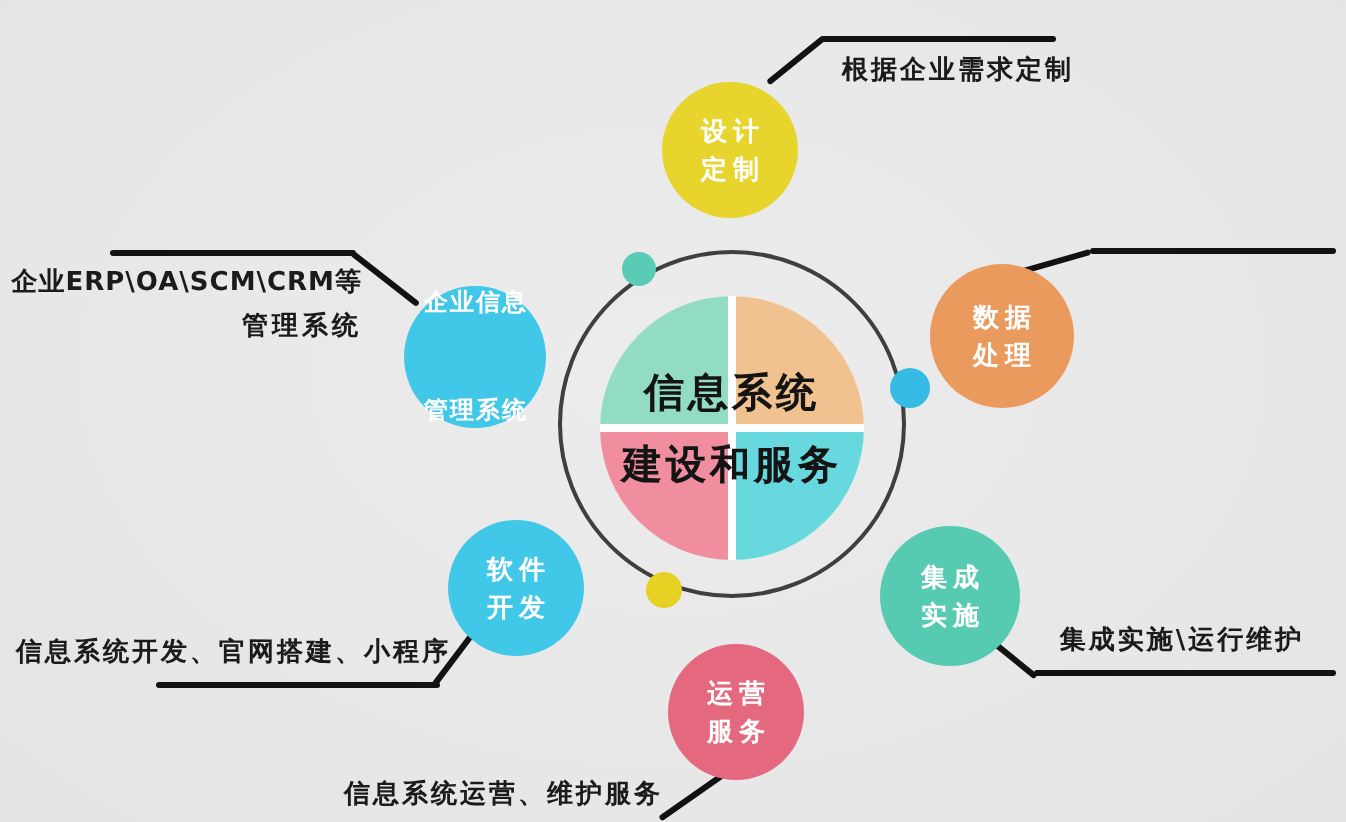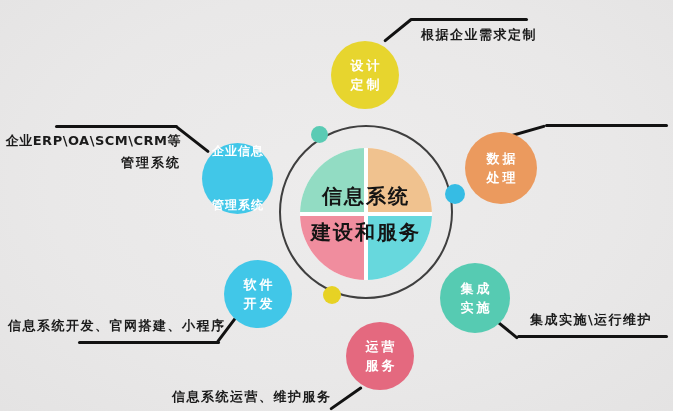--- a/index.html
+++ b/index.html
@@ -35,21 +35,21 @@
   .quad-bl{left:0;top:68px;}
   .quad-br{left:68px;top:68px;}
   .center-text{position:absolute;left:0;top:0;width:100%;height:100%;display:flex;flex-direction:column;align-items:center;justify-content:center;gap:9px;}
   .center-text div{font-size:20px;font-weight:bold;color:#141414;letter-spacing:2px;white-space:nowrap;}
   
   .sat{position:absolute;border-radius:50%;display:flex;flex-direction:column;align-items:center;justify-content:center;gap:1px;}
   .sat div{color:#ffffff;font-weight:bold;font-size:13px;letter-spacing:3px;white-space:nowrap;text-indent:3px;}
   .sat-design{left:331px;top:41px;width:68px;height:68px;}
   .sat-data{left:465px;top:132px;width:72px;height:72px;}
   .sat-integration{left:440px;top:263px;width:70px;height:70px;}
-  .sat-operation{left:346px;top:322px;width:68px;height:68px;text-align:center;}
+  .sat-operation{left:334px;top:322px;width:68px;height:68px;text-align:center;}
   .sat-software{left:224px;top:260px;width:68px;height:68px;}
   .sat-enterprise{left:202px;top:143px;width:71px;height:71px;}
   .sat-enterprise div{font-size:12px;letter-spacing:1px;text-indent:1px;}
   
   .note{position:absolute;color:#1b1b1b;font-weight:bold;font-size:13px;letter-spacing:1.5px;white-space:nowrap;}
   .note-design{left:421px;top:26px;}
   .note-data{left:551px;top:133px;}
   .note-integration{left:512px;top:294px;width:158px;text-align:center;}
   .note-integration .ln2{margin-top:17px;}
   .note-operation{left:172px;top:388px;}

